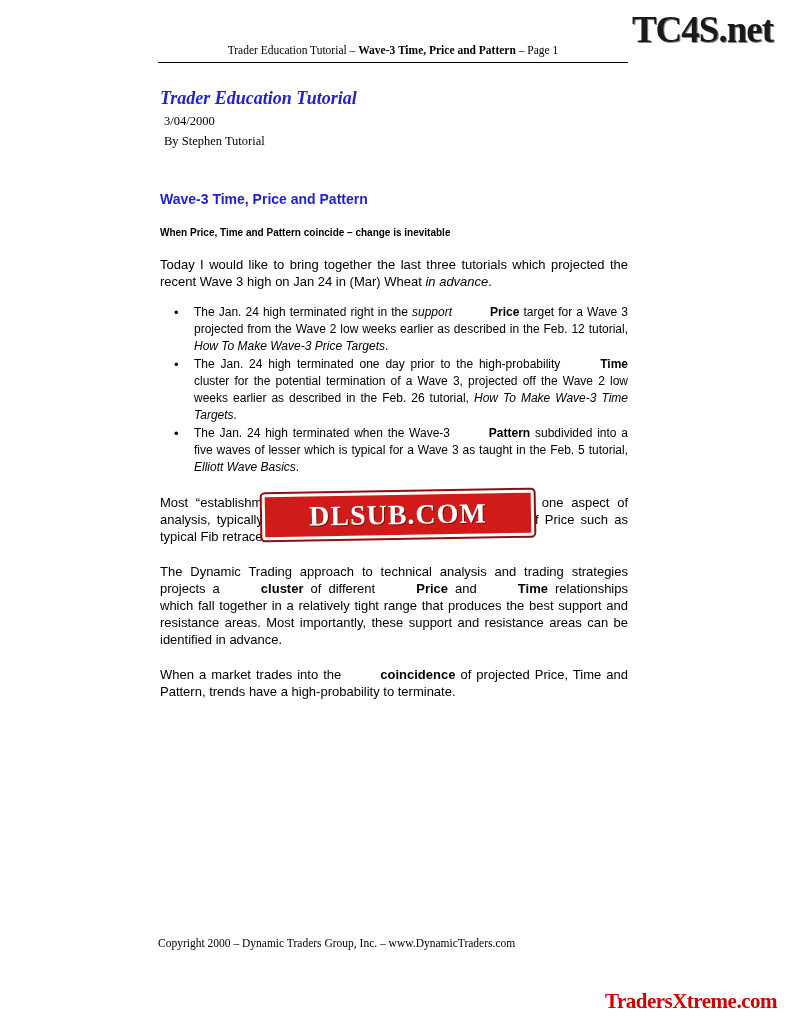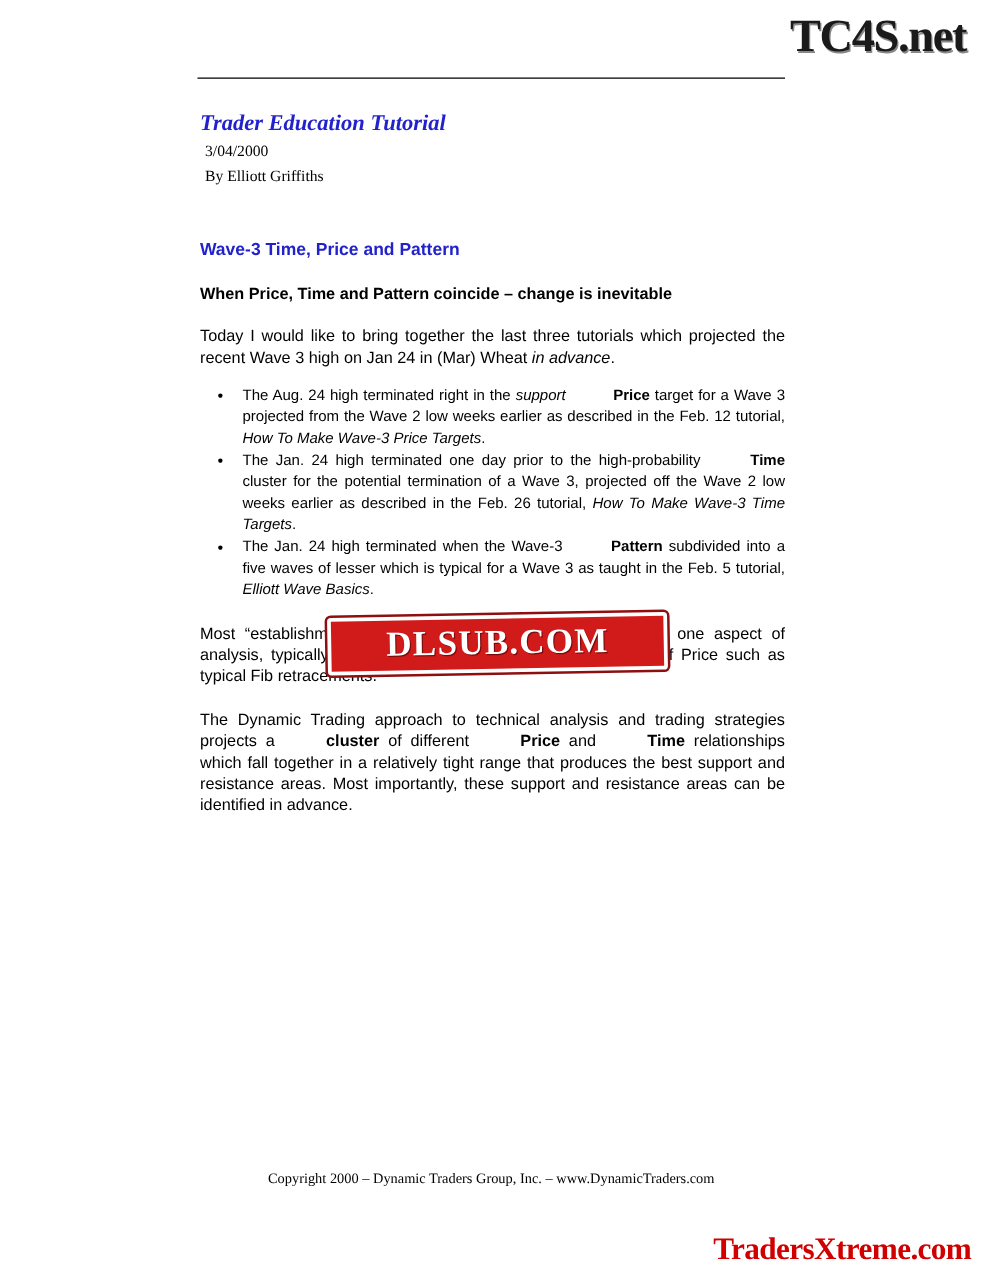--- a/index.html
+++ b/index.html
@@ -36,21 +36,21 @@
     letter-spacing: -1px;
     text-shadow: 1px 1px 0 #888;
     white-space: nowrap;
   }
   .wm-bottomright {
     position: absolute;
     right: 14px;
     bottom: 10px;
     font-family: "Liberation Serif", serif;
     font-weight: bold;
-    font-size: 25px;
+    font-size: 21px;
     color: #d00000;
     letter-spacing: -0.5px;
     white-space: nowrap;
     text-shadow: 1px 1px 0 #ffffff;
   }
   .wm-center {
     position: absolute;
     left: 262px;
     top: 492px;
     width: 266px;
@@ -117,21 +117,21 @@
 
   h2.section-title {
     font-family: "Liberation Sans", sans-serif;
     font-size: 14px;
     font-weight: bold;
     color: #2222cc;
     margin: 42px 0 0 0;
   }
   h3.subhead {
     font-family: "Liberation Sans", sans-serif;
-    font-size: 13px;
+    font-size: 10px;
     font-weight: bold;
     color: #000;
     margin: 20px 0 0 0;
   }
 
   p.para {
     font-family: "Liberation Sans", sans-serif;
     font-size: 13px;
     line-height: 17px;
     text-align: justify;
@@ -162,54 +162,58 @@
 
   .ital { font-style: italic; }
   .bold { font-weight: bold; margin-left: 34px; }
 
   
   .footer {
     position: absolute;
     left: 158px;
     top: 937px;
     width: 470px;
-    text-align: center;
+    text-align: left;
     font-family: "Liberation Serif", serif;
     font-size: 11.5px;
   }
 </style>
 </head>
 <body>
 
 <div class="page">
 
   <div class="wm-topright">TC4S.net</div>
 
+  <div class="header">
+    <span>Trader Education Tutorial – </span><span class="b">Wave-3 Time, Price and Pattern</span><span> – Page 1</span>
+  </div>
   <div class="header-rule"></div>
 
   <div class="content">
 
     <h1 class="doc-title">Trader Education Tutorial</h1>
     <p class="meta">3/04/2000</p>
-    <p class="meta">By Elliott Griffiths</p>
+    <p class="meta">By Stephen Tutorial</p>
 
     <h2 class="section-title">Wave-3 Time, Price and Pattern</h2>
     <h3 class="subhead">When Price, Time and Pattern coincide – change is inevitable</h3>
 
     <p class="para"><span>Today I would like to bring together the last three tutorials which projected the recent Wave 3 high on Jan 24 in (Mar) Wheat </span><span class="ital">in advance</span><span>.</span></p>
 
     <ul class="bullets" id="bullet-list">
-        <li><span class="dot">•</span><span>The Aug. 24 high terminated right in the </span><span class="ital">support </span><span class="bold">Price</span><span> target for a Wave 3 projected from the Wave 2 low weeks earlier as described in the Feb. 12 tutorial, </span><span class="ital">How To Make Wave-3 Price Targets</span><span>.</span></li>
+        <li><span class="dot">•</span><span>The Jan. 24 high terminated right in the </span><span class="ital">support </span><span class="bold">Price</span><span> target for a Wave 3 projected from the Wave 2 low weeks earlier as described in the Feb. 12 tutorial, </span><span class="ital">How To Make Wave-3 Price Targets</span><span>.</span></li>
         <li><span class="dot">•</span><span>The Jan. 24 high terminated one day prior to the high-probability </span><span class="bold">Time</span><span> cluster for the potential termination of a Wave 3, projected off the Wave 2 low weeks earlier as described in the Feb. 26 tutorial, </span><span class="ital">How To Make Wave-3 Time Targets</span><span>.</span></li>
         <li><span class="dot">•</span><span>The Jan. 24 high terminated when the Wave-3 </span><span class="bold">Pattern</span><span> subdivided into a five waves of lesser which is typical for a Wave 3 as taught in the Feb. 5 tutorial, </span><span class="ital">Elliott Wave Basics</span><span>.</span></li>
       </ul>
 
     <div id="paragraph-block">
         <p class="para"><span>Most “establishment” technical analysis only concentrates on one aspect of analysis, typically Price, and very often only one calculation of Price such as typical Fib retracements.</span></p>
         <p class="para"><span>The Dynamic Trading approach to technical analysis and trading strategies projects a </span><span class="bold">cluster</span><span> of different </span><span class="bold">Price</span><span> and </span><span class="bold">Time</span><span> relationships which fall together in a relatively tight range that produces the best support and resistance areas. Most importantly, these support and resistance areas can be identified in advance.</span></p>
+        <p class="para"><span>When a market trades into the </span><span class="bold">coincidence</span><span> of projected Price, Time and Pattern, trends have a high-probability to terminate.</span></p>
       </div>
 
   </div>
 
   <div class="wm-center">
     <span>DLSUB.COM</span>
   </div>
 
   <div class="footer">Copyright 2000 – Dynamic Traders Group, Inc. – www.DynamicTraders.com</div>
 

